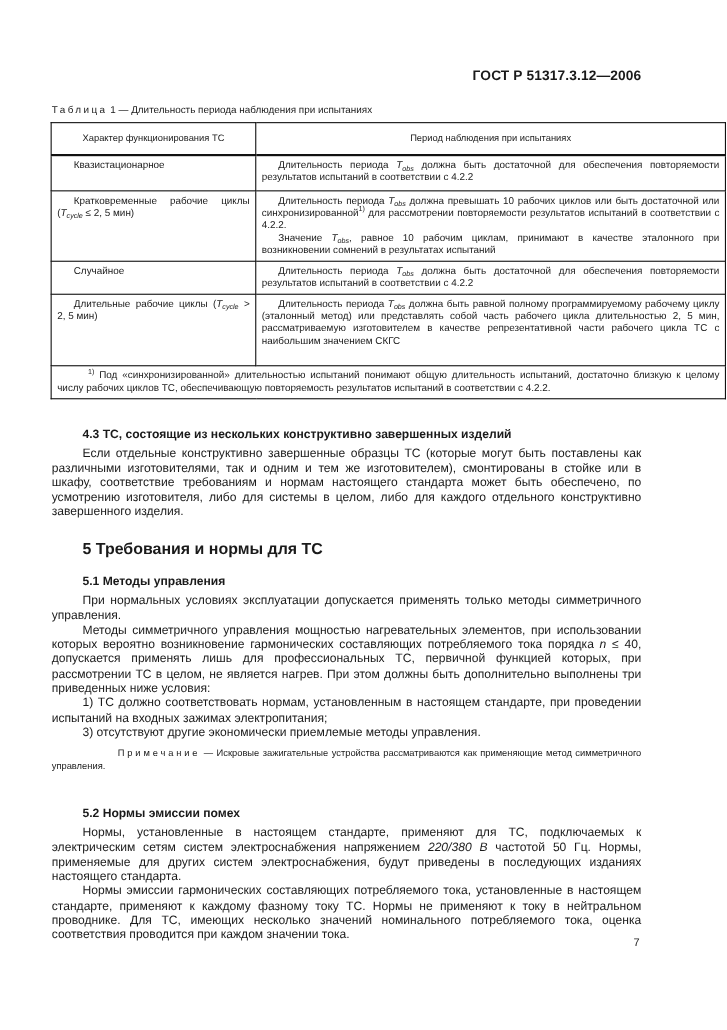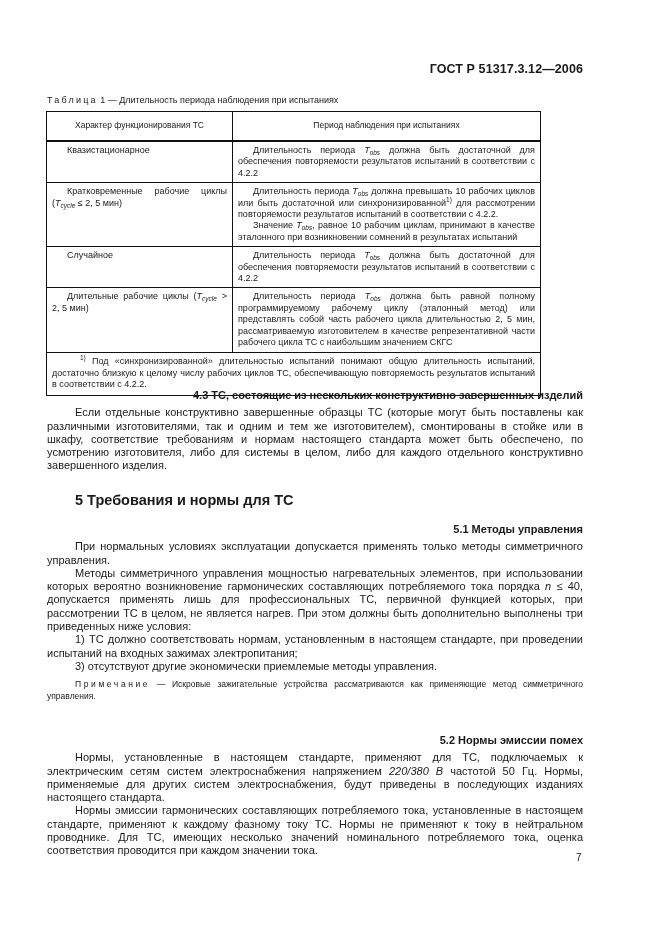--- a/index.html
+++ b/index.html
@@ -3,41 +3,41 @@
 <meta charset="utf-8">
 <style>
   html, body { margin: 0; padding: 0; background: #ffffff; }
   body { width: 661px; height: 936px; position: relative; overflow: hidden;
          font-family: "Liberation Sans", sans-serif; color: #1a1a1a; }
   .abs { position: absolute; }
   .hdr { right: 78px; top: 62px; font-weight: bold; font-size: 12.5px; letter-spacing: 0.1px; padding-left: 37px; }
   .tcap { left: 47px; top: 95px; font-size: 9px; }
   .tcap .sp { letter-spacing: 2.2px; }
 
-  table.t { position: absolute; left: 46px; top: 111px; width: 495px; border-collapse: collapse;
+  table.t { position: absolute; left: 46px; top: 111px; width: 614px; border-collapse: collapse;
             font-size: 9px; line-height: 11.4px; table-layout: fixed; border-radius: 22px; }
   table.t td { border: 1px solid #111; vertical-align: top; padding: 3px 5px 3px 5px; }
   table.t td.c1 { width: 175px; }
   table.t tr.head td { text-align: center; vertical-align: middle; height: 22px; font-size: 8.5px;
                        border-bottom: 2.5px solid #111; }
   table.t td p { margin: 0; text-indent: 15px; text-align: justify; }
   table.t td p.left { text-align: left; }
   table.t td.fn { padding: 3px 5px 4px 5px; }
   table.t td.fn p { text-indent: 28px; }
   sub { font-size: 6.5px; vertical-align: -2px; line-height: 0; }
   sup { font-size: 6.5px; vertical-align: 4px; line-height: 0; }
   .it { font-style: italic; }
 
   .body { left: 47px; width: 536px; font-size: 11px; line-height: 13.3px; }
   .body p { margin: 0; text-indent: 28px; text-align: justify; }
-  .h2 { font-weight: bold; font-size: 11px; padding-left: 28px; text-align: right; }
+  .h2 { font-weight: bold; font-size: 11px; padding-left: 28px; }
   .h1 { font-weight: bold; font-size: 14.5px; padding-left: 28px; }
   .note { font-size: 8.5px; line-height: 11.5px; }
   .note p { margin: 0; text-indent: 28px; text-align: justify; }
-  .note .sp { letter-spacing: 2.6px; }
+  .note .sp { letter-spacing: 2.6px; margin-left: 32px; }
   .pgnum { left: 576px; top: 852px; font-size: 10px; }
 </style>
 </head>
 <body>
 
 <div class="abs hdr">ГОСТ Р 51317.3.12—2006</div>
 
 <div class="abs tcap"><span class="sp">Таблица</span><span> 1 — Длительность периода наблюдения при испытаниях</span></div>
 
 <table class="t">

